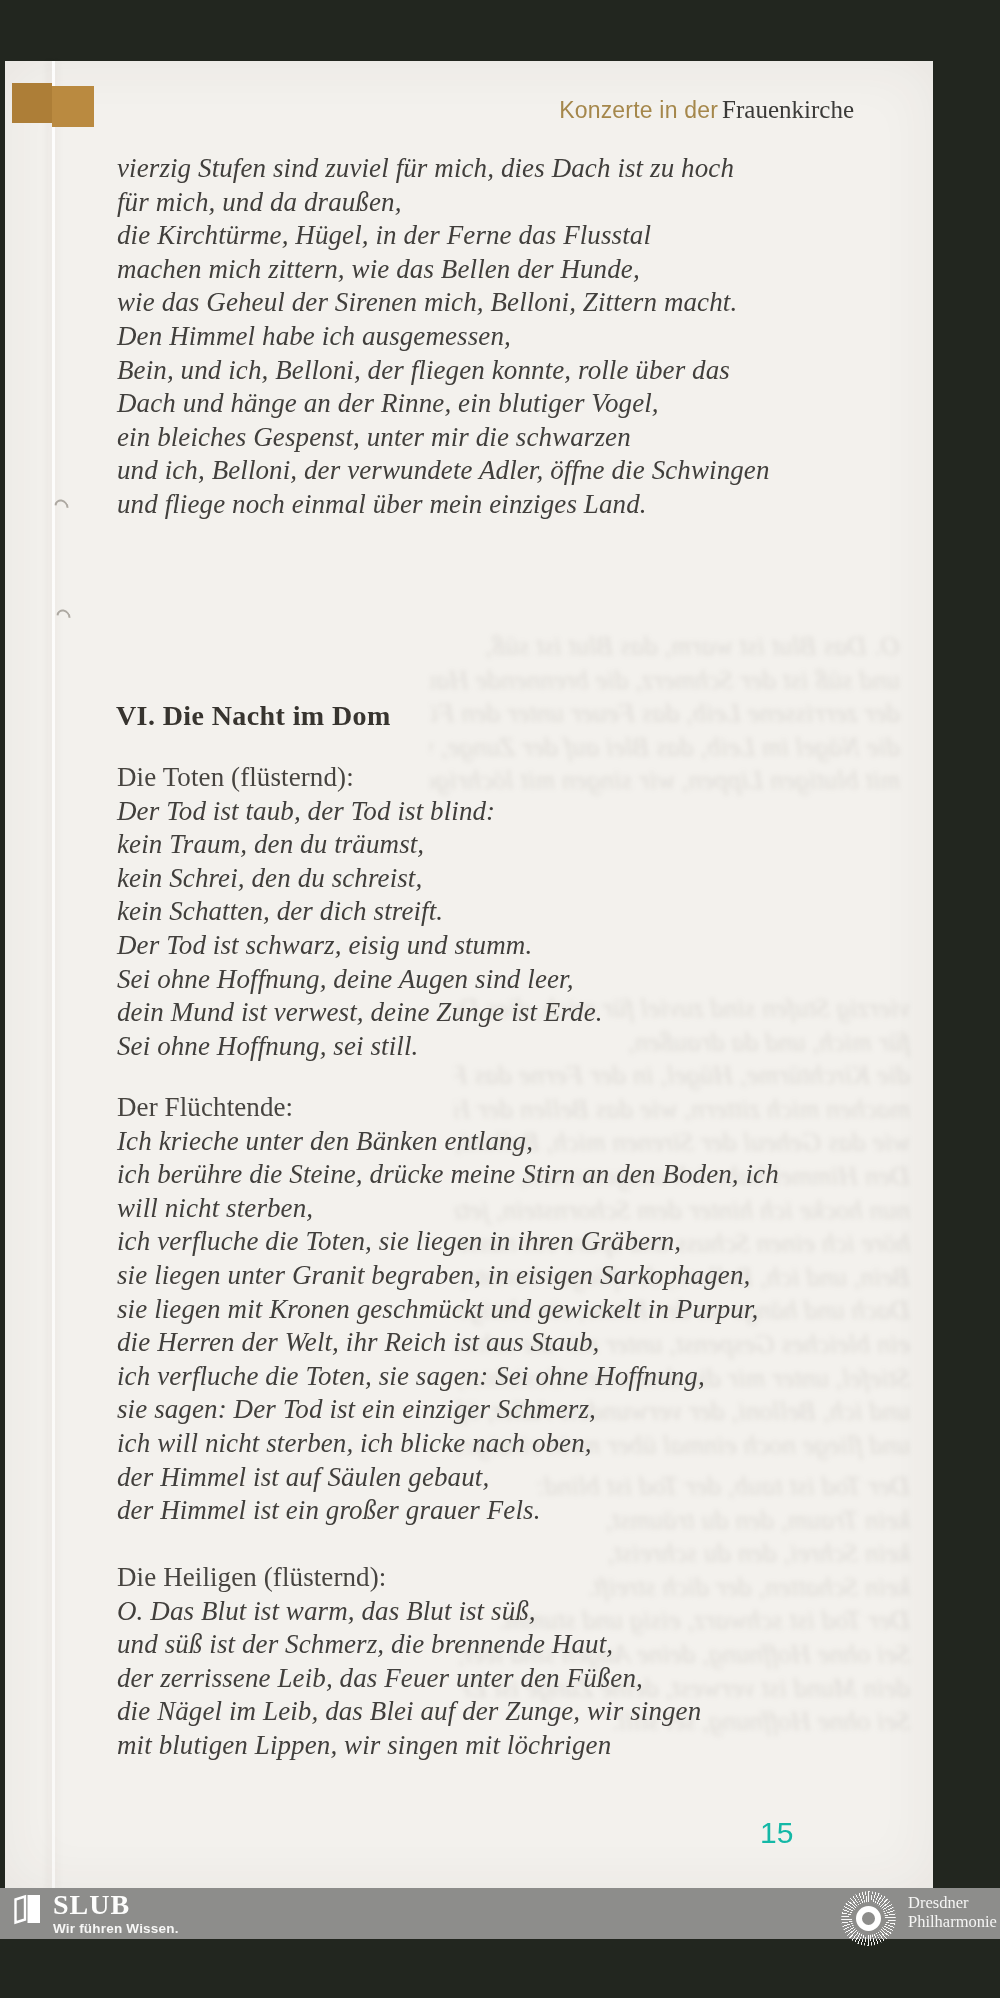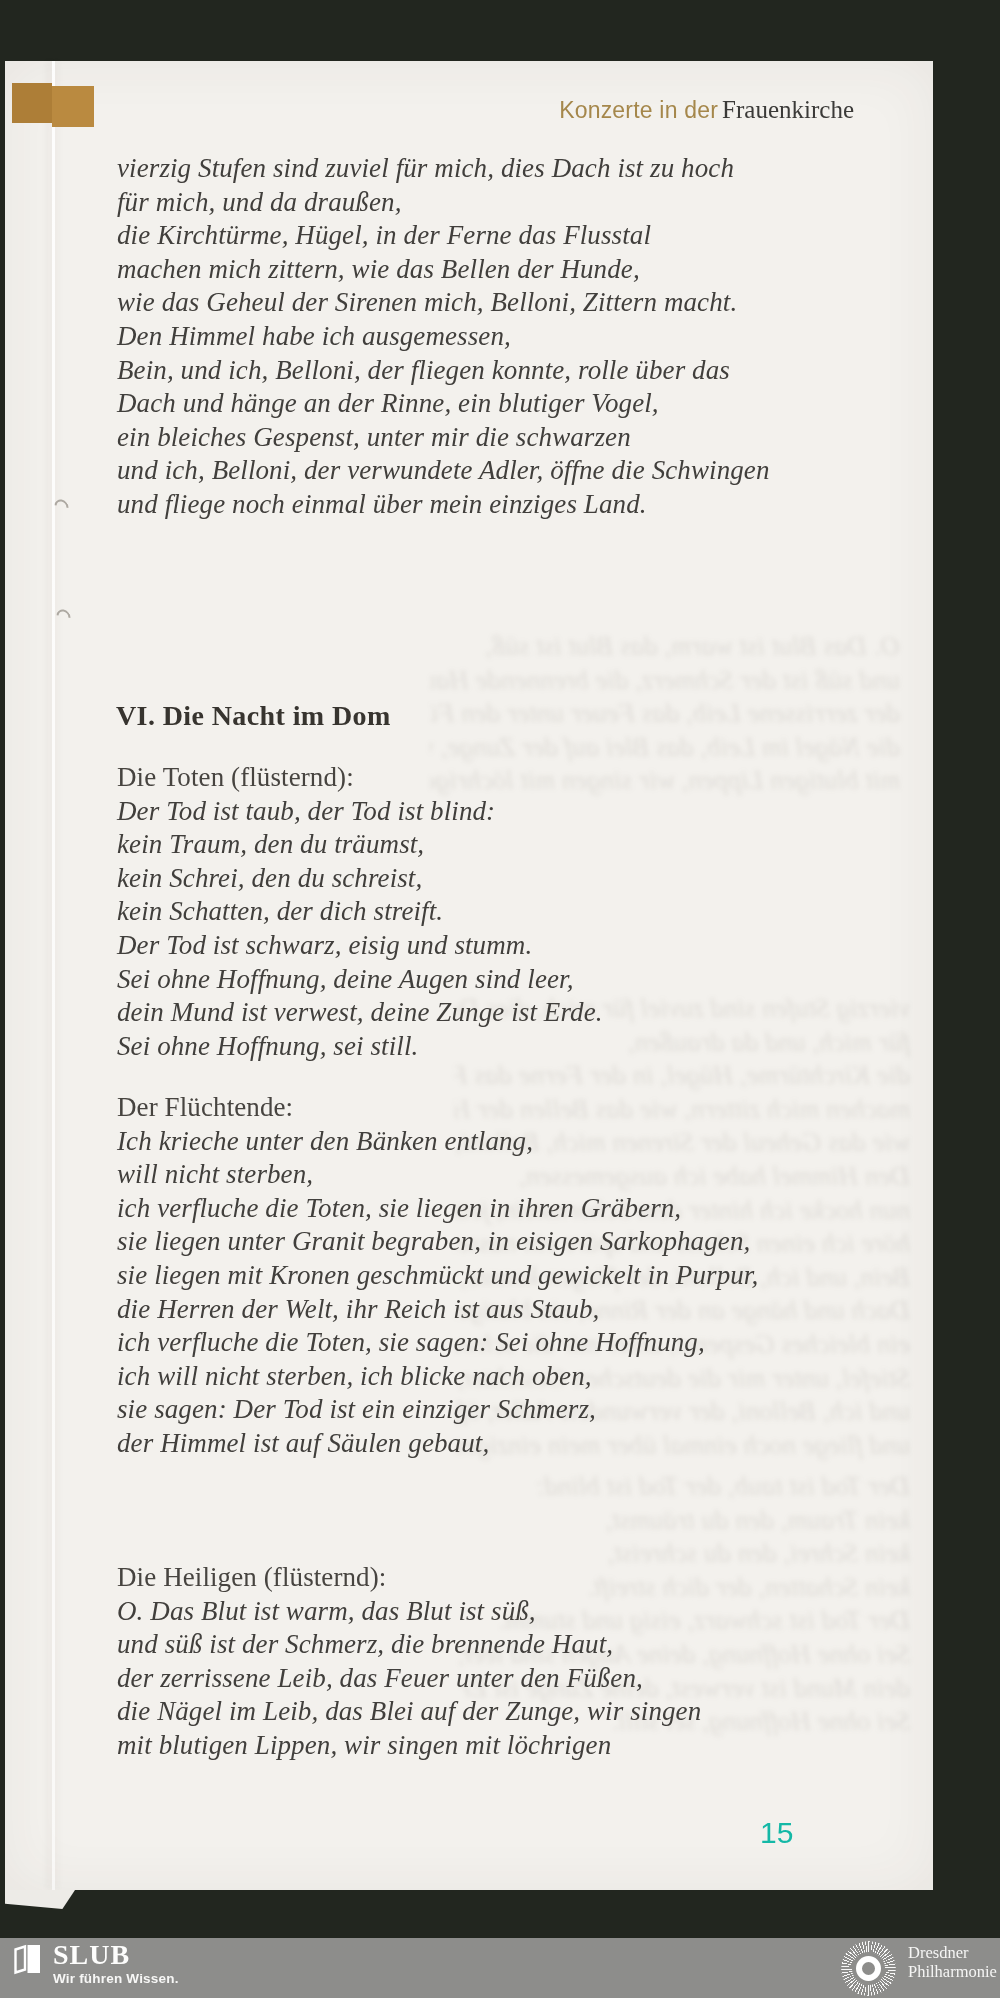--- a/index.html
+++ b/index.html
@@ -88,21 +88,21 @@
     transform:scaleX(-1); filter:blur(2.6px);
     font-size:27px; line-height:33.6px; font-style:italic;
     color:rgba(100,95,85,0.13); white-space:nowrap;
   }
   .ghost-1 { left:430px; top:630px;  width:470px; height:205px; }
   .ghost-2 { left:455px; top:992px;  width:455px; height:470px; }
   .ghost-3 { left:460px; top:1470px; width:450px; height:300px; }
 
   
   .viewer-bar {
-    position:absolute; left:0; top:1938px; width:1000px; height:60px;
+    position:absolute; left:0; top:1888px; width:1000px; height:51px;
     background:#8d8d8b;
   }
   .slub-icon { position:absolute; left:13px; top:5px; }
   .slub-wordmark {
     position:absolute; left:53px; top:1px;
     font-family:"Liberation Serif","DejaVu Serif",serif; font-weight:bold;
     font-size:28px; color:#fdfdfc; letter-spacing:1px;
   }
   .slub-tagline {
     position:absolute; left:53px; top:33px;
@@ -202,29 +202,31 @@
         <div class="poem-line">Sei ohne Hoffnung, deine Augen sind leer,</div>
         <div class="poem-line">dein Mund ist verwest, deine Zunge ist Erde.</div>
         <div class="poem-line">Sei ohne Hoffnung, sei still.</div>
       </div>
   </div>
 
   <div class="poem stanza-3">
     <div class="poem-line speaker">Der Flüchtende:</div>
     <div>
         <div class="poem-line">Ich krieche unter den Bänken entlang,</div>
+        <div class="poem-line">ich berühre die Steine, drücke meine Stirn an den Boden, ich</div>
         <div class="poem-line">will nicht sterben,</div>
         <div class="poem-line">ich verfluche die Toten, sie liegen in ihren Gräbern,</div>
         <div class="poem-line">sie liegen unter Granit begraben, in eisigen Sarkophagen,</div>
         <div class="poem-line">sie liegen mit Kronen geschmückt und gewickelt in Purpur,</div>
         <div class="poem-line">die Herren der Welt, ihr Reich ist aus Staub,</div>
         <div class="poem-line">ich verfluche die Toten, sie sagen: Sei ohne Hoffnung,</div>
+        <div class="poem-line">sie sagen: Der Tod ist ein einziger Schmerz,</div>
         <div class="poem-line">ich will nicht sterben, ich blicke nach oben,</div>
-        <div class="poem-line">sie sagen: Der Tod ist ein einziger Schmerz,</div>
         <div class="poem-line">der Himmel ist auf Säulen gebaut,</div>
+        <div class="poem-line">der Himmel ist ein großer grauer Fels.</div>
       </div>
   </div>
 
   <div class="poem stanza-4">
     <div class="poem-line speaker">Die Heiligen (flüsternd):</div>
     <div>
         <div class="poem-line">O. Das Blut ist warm, das Blut ist süß,</div>
         <div class="poem-line">und süß ist der Schmerz, die brennende Haut,</div>
         <div class="poem-line">der zerrissene Leib, das Feuer unter den Füßen,</div>
         <div class="poem-line">die Nägel im Leib, das Blei auf der Zunge, wir singen</div>

